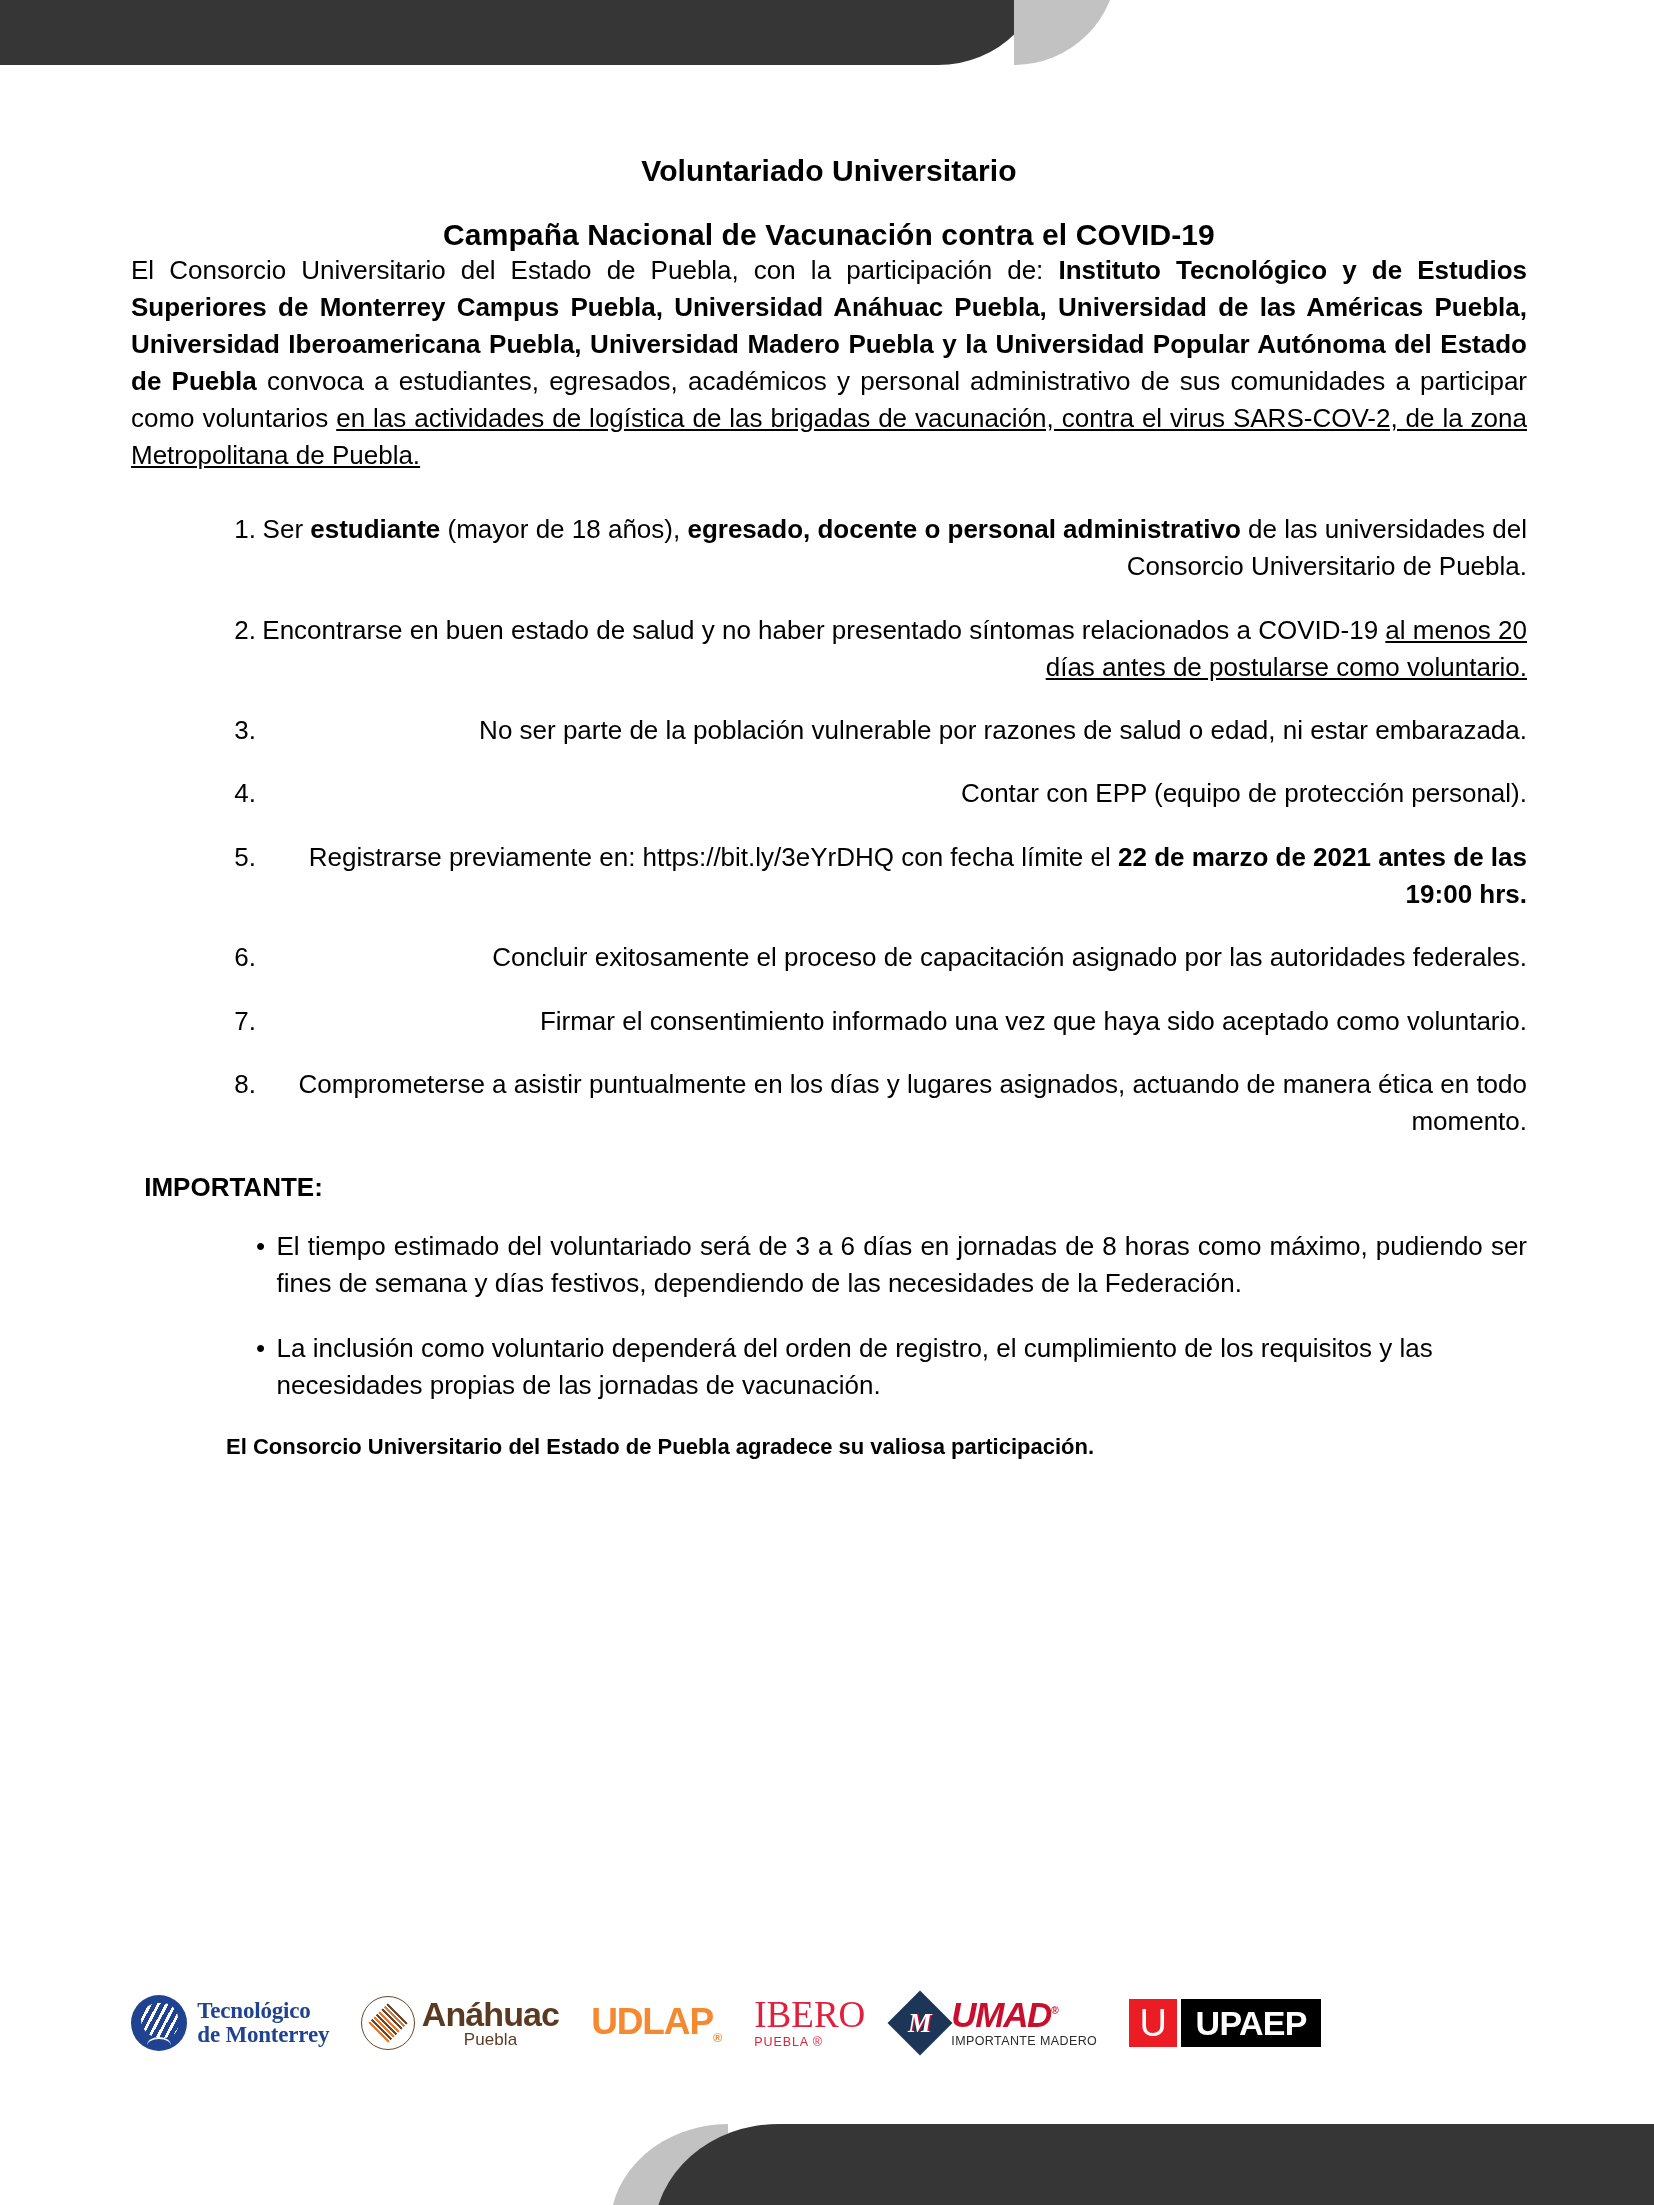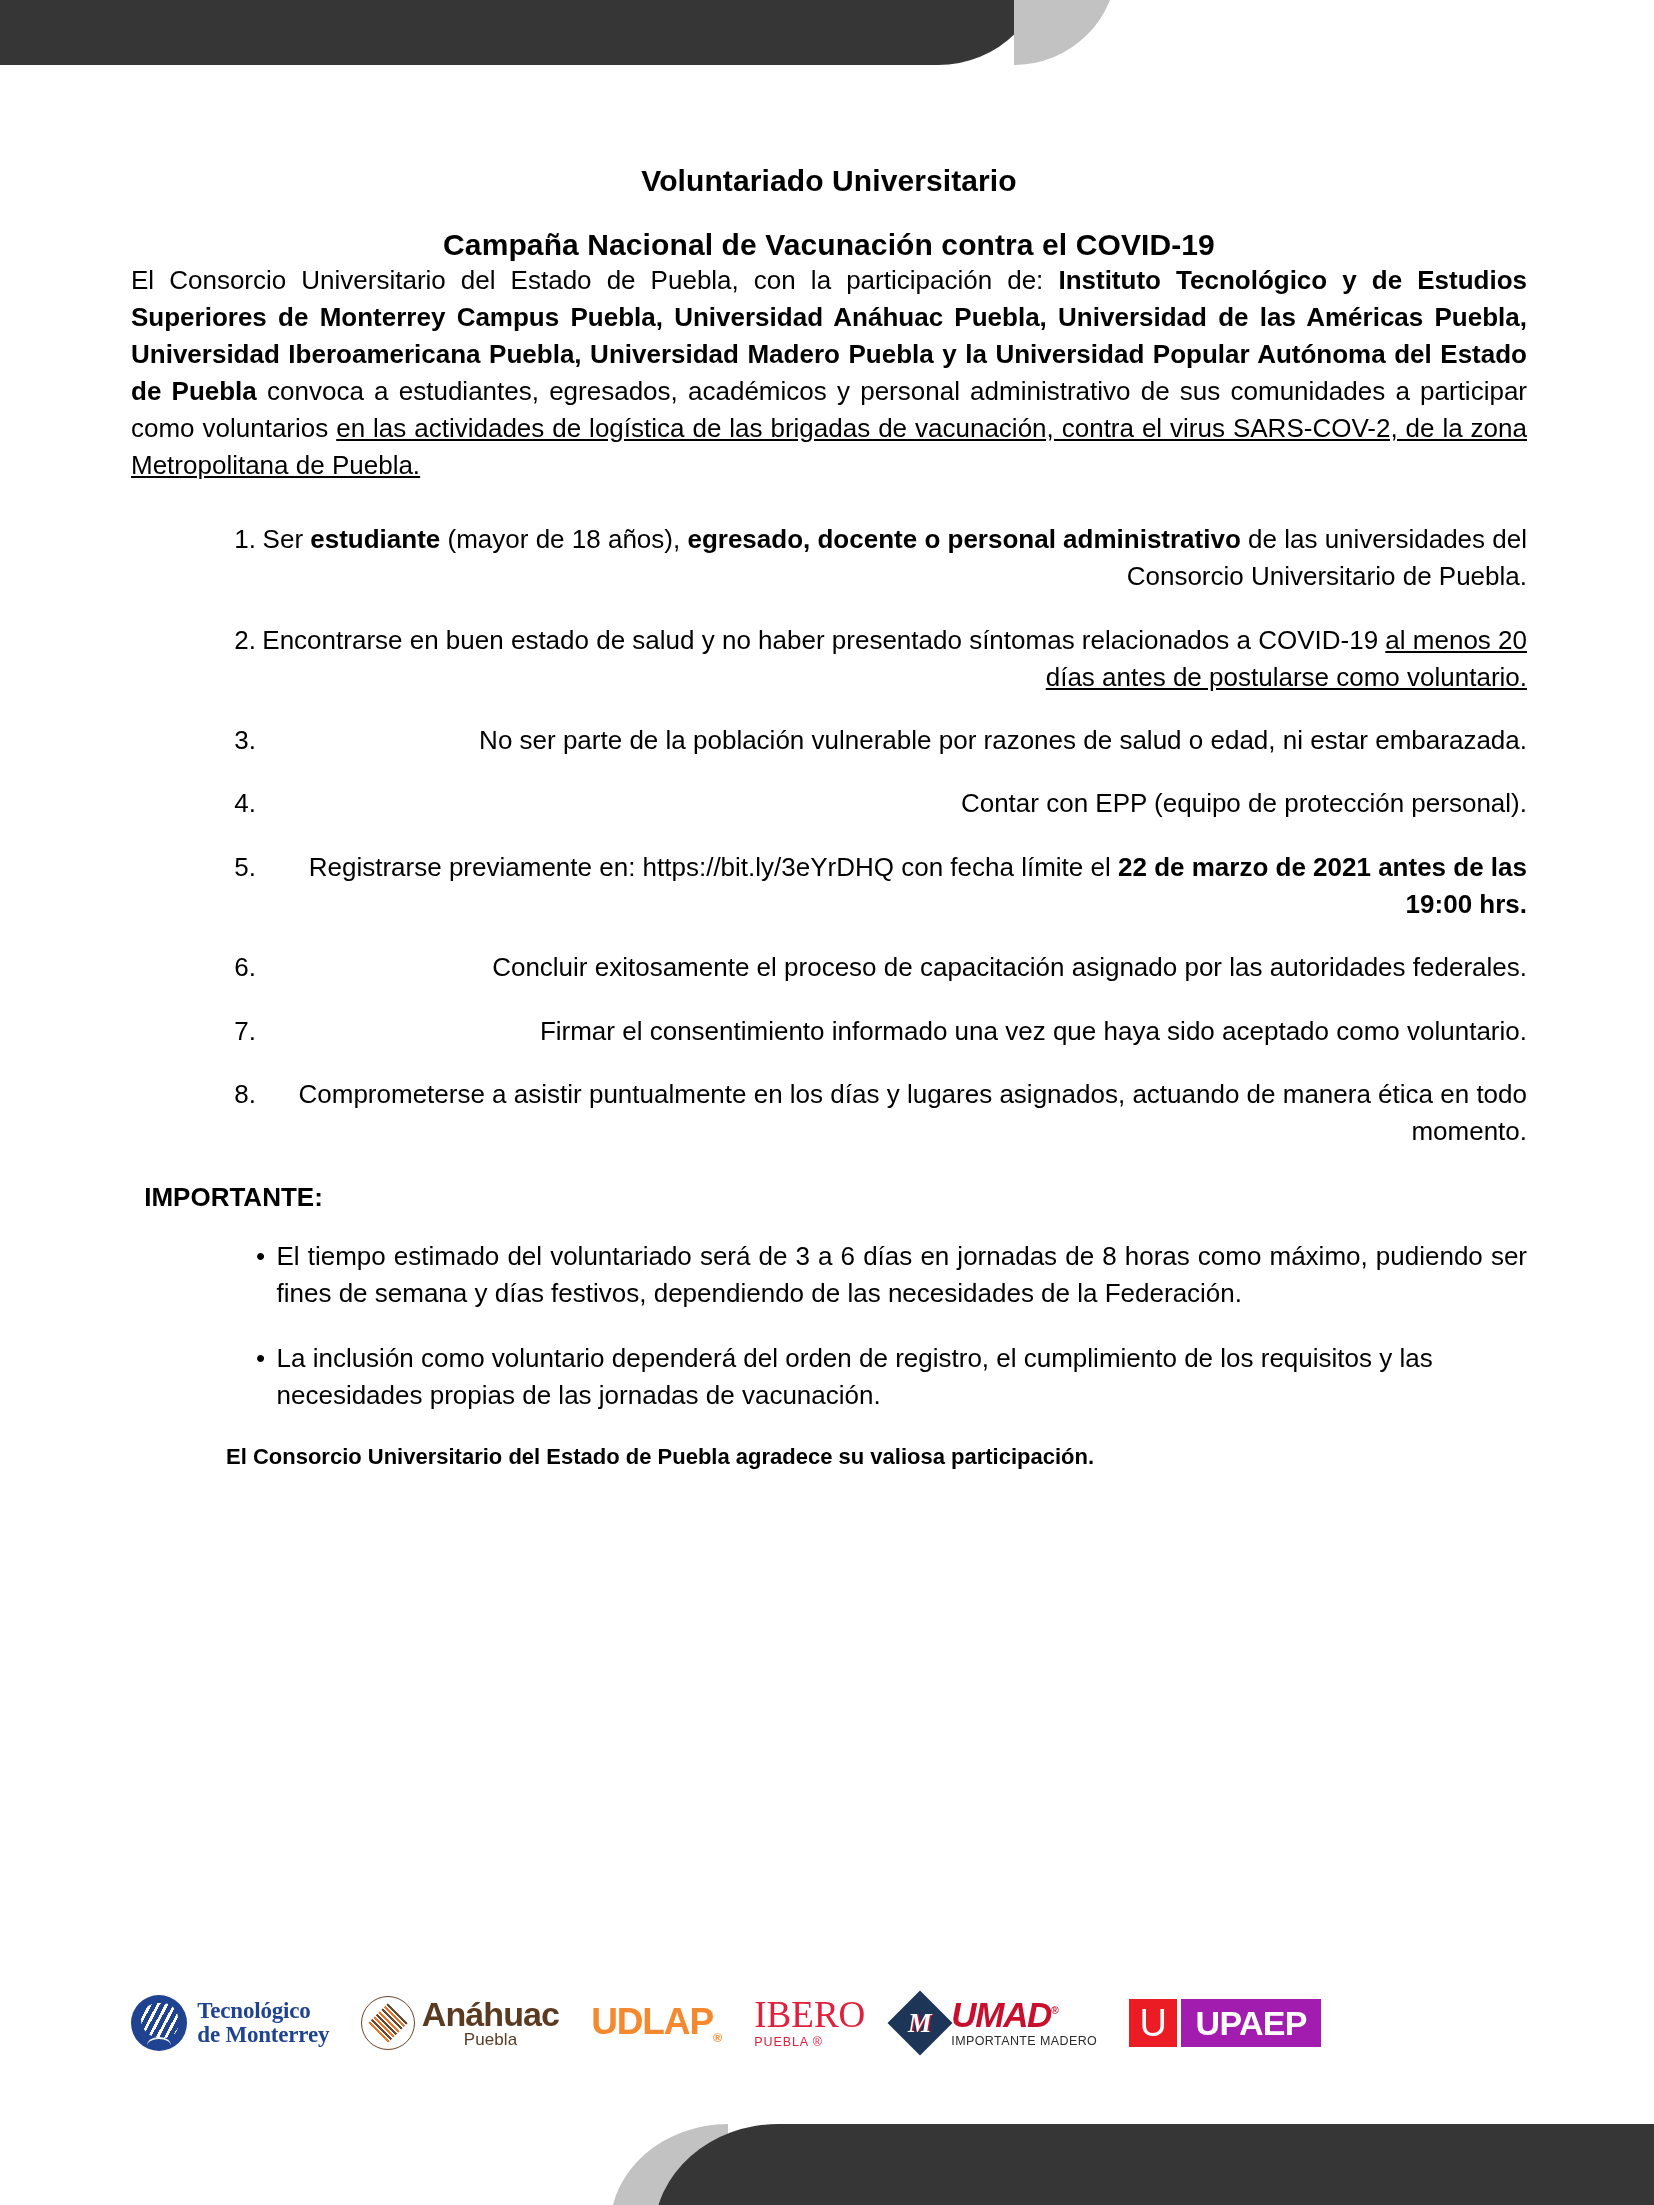--- a/index.html
+++ b/index.html
@@ -67,21 +67,21 @@
   
   .page {
     position: absolute;
     top: 0; left: 0;
     width: 1654px;
     height: 2205px;
   }
   .content {
     position: absolute;
     left: 131px;
-    top: 164px;
+    top: 154px;
     width: 1396px;
   }
 
   h1.doc-title, h2.doc-title2 {
     font-size: 30px;
     font-weight: bold;
     text-align: center;
     margin: 0;
     line-height: 1.15;
     letter-spacing: 0.1px;
@@ -342,21 +342,21 @@
     flex: none;
   }
   .upaep-mark span {
     color: #ffffff;
     font-size: 38px;
     font-weight: normal;
     line-height: 0.85;
     font-family: "Liberation Sans", sans-serif;
   }
   .upaep-box {
-    background: #a21caf;
+    background: #000000;
     padding: 5.1px 14.7px 5.9px 14.7px;
     height: 48px;
     display: flex;
     align-items: center;
     box-sizing: border-box;
   }
   .upaep-box span {
     color: #ffffff;
     font-size: 34px;
     font-weight: bold;

